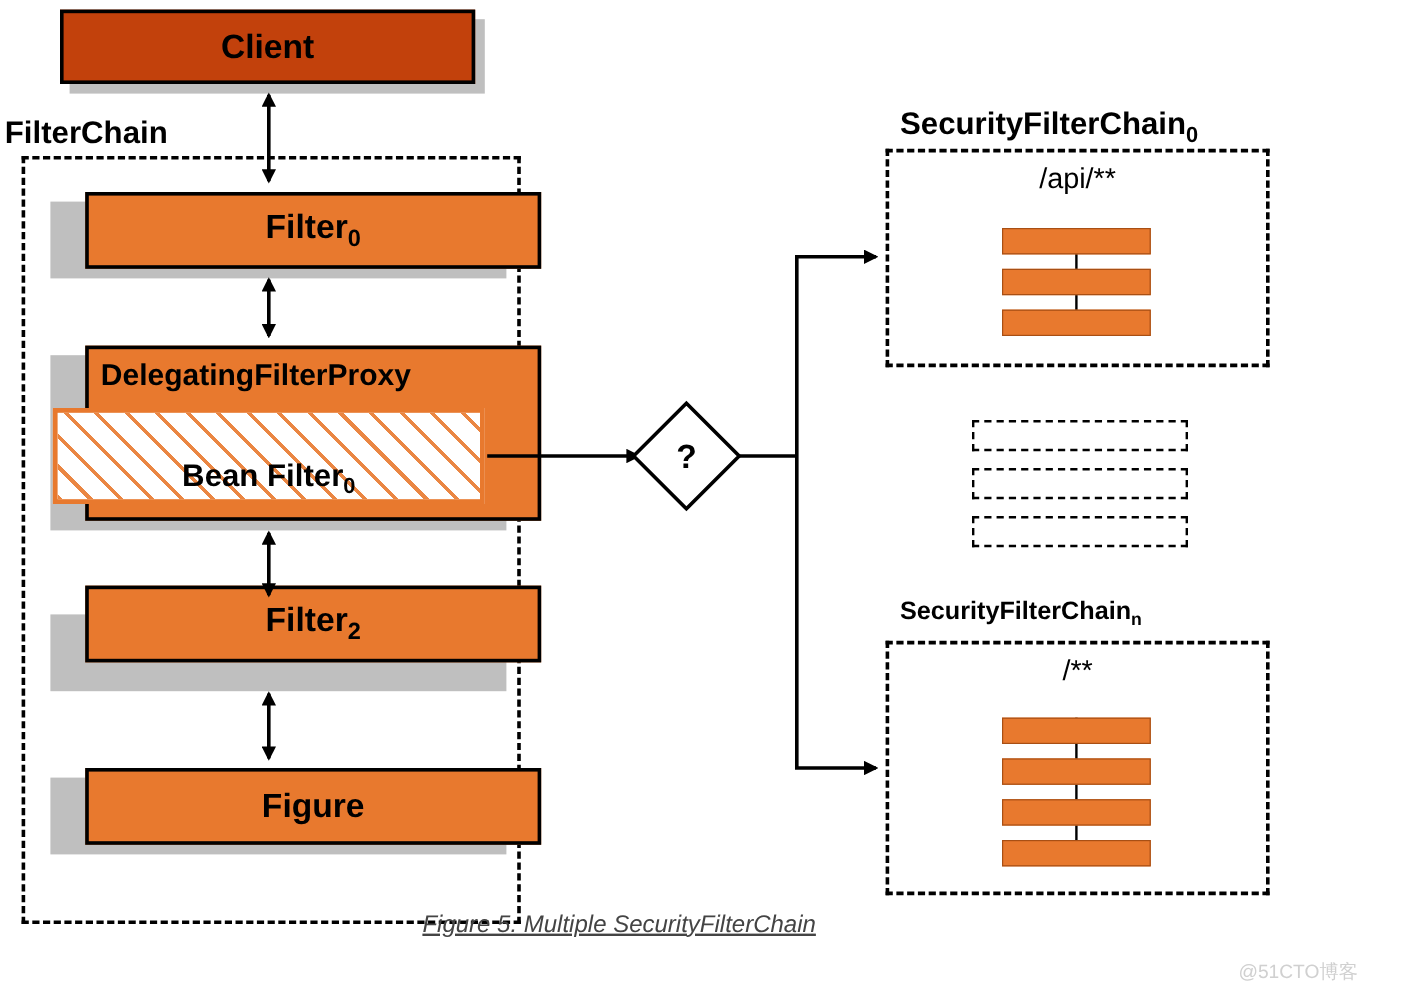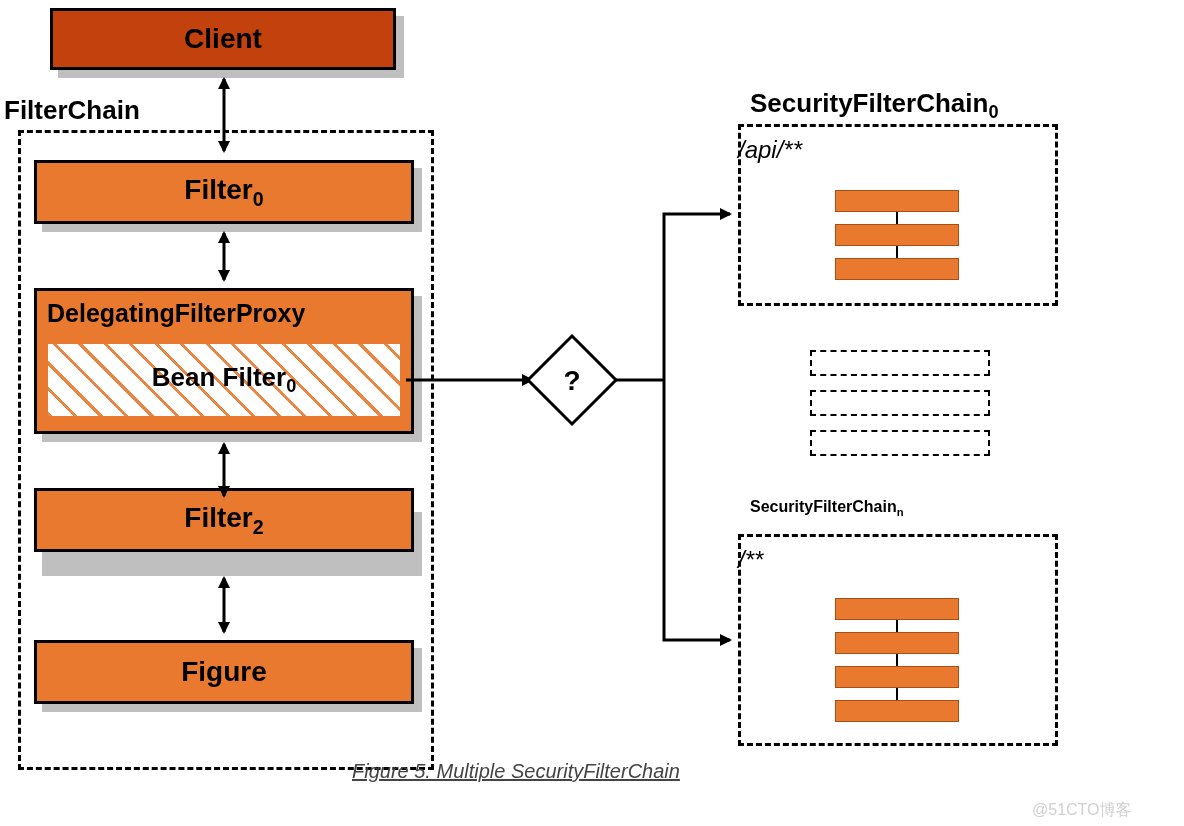--- a/index.html
+++ b/index.html
@@ -23,34 +23,34 @@
     display: flex;
     align-items: center;
     justify-content: center;
     font-weight: bold;
     z-index: 2;
   }
   .dashed-container {
     position: absolute;
     border: 3px dashed #000;
   }
-  .orange { background: #e8792e; }
+  .orange { background: #e8792e; margin-left: 37px; }
   .purple { background: #c2410c; }
   .label {
     position: absolute;
     font-weight: bold;
     z-index: 3;
   }
   sub { font-size: 0.7em; vertical-align: sub; }
   .pattern-box {
     position: absolute;
     border: 4px solid #e8792e;
     background: #fff;
     display: flex;
-    align-items: center;
+    align-items: flex-end;
     justify-content: center;
     font-weight: bold;
     overflow: hidden;
     z-index: 3;
   }
   .hatch {
     position: absolute;
     inset: 0;
     background: repeating-linear-gradient(
       45deg,
@@ -86,22 +86,22 @@
     border: 2px dashed #000;
     background: #fff;
   }
   .bar {
     position: absolute;
     background: #e8792e;
     border: 1px solid #a84f14;
   }
   .path-label {
     position: absolute;
-    font-style: italic;
     font-size: 24px;
+    text-align: center;
     z-index: 3;
   }
 </style>
 </head>
 <body>
 
 <div class="shadow" style="left:58px;top:16px;width:346px;height:62px;"></div>
 <div class="box purple" style="left:50px;top:8px;width:346px;height:62px;font-size:28px;">
   <span>Client</span>
 </div>
@@ -144,21 +144,21 @@
 <div style="position:absolute;left:896px;top:190px;width:2px;height:90px;background:#000;z-index:2;"></div>
 
 <div class="bar" style="left:835px;top:190px;width:124px;height:22px;z-index:3;"></div>
 <div class="bar" style="left:835px;top:224px;width:124px;height:22px;z-index:3;"></div>
 <div class="bar" style="left:835px;top:258px;width:124px;height:22px;z-index:3;"></div>
 
 <div class="small-dashed" style="left:810px;top:350px;width:180px;height:26px;"></div>
 <div class="small-dashed" style="left:810px;top:390px;width:180px;height:26px;"></div>
 <div class="small-dashed" style="left:810px;top:430px;width:180px;height:26px;"></div>
 
-<div class="label" style="left:750px;top:498px;font-size:16px;">
+<div class="label" style="left:750px;top:498px;font-size:21px;">
   <span>SecurityFilterChain</span><sub>n</sub>
 </div>
 <div class="dashed-container" style="left:738px;top:534px;width:320px;height:212px;"></div>
 <div class="path-label" style="left:738px;top:546px;width:320px;">/**</div>
 
 <div style="position:absolute;left:896px;top:598px;width:2px;height:122px;background:#000;z-index:2;"></div>
 
 <div class="bar" style="left:835px;top:598px;width:124px;height:22px;z-index:3;"></div>
 <div class="bar" style="left:835px;top:632px;width:124px;height:22px;z-index:3;"></div>
 <div class="bar" style="left:835px;top:666px;width:124px;height:22px;z-index:3;"></div>

